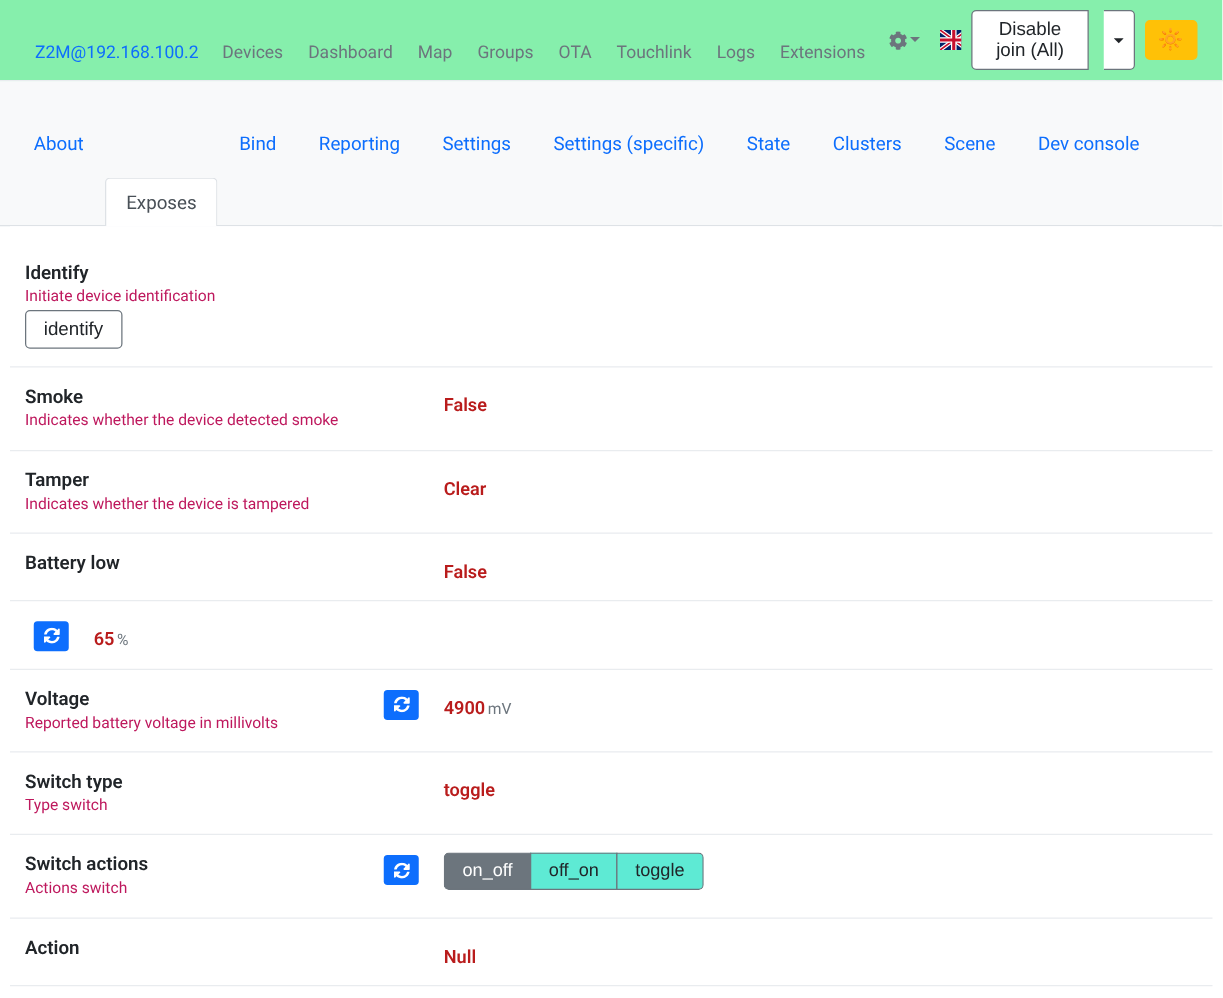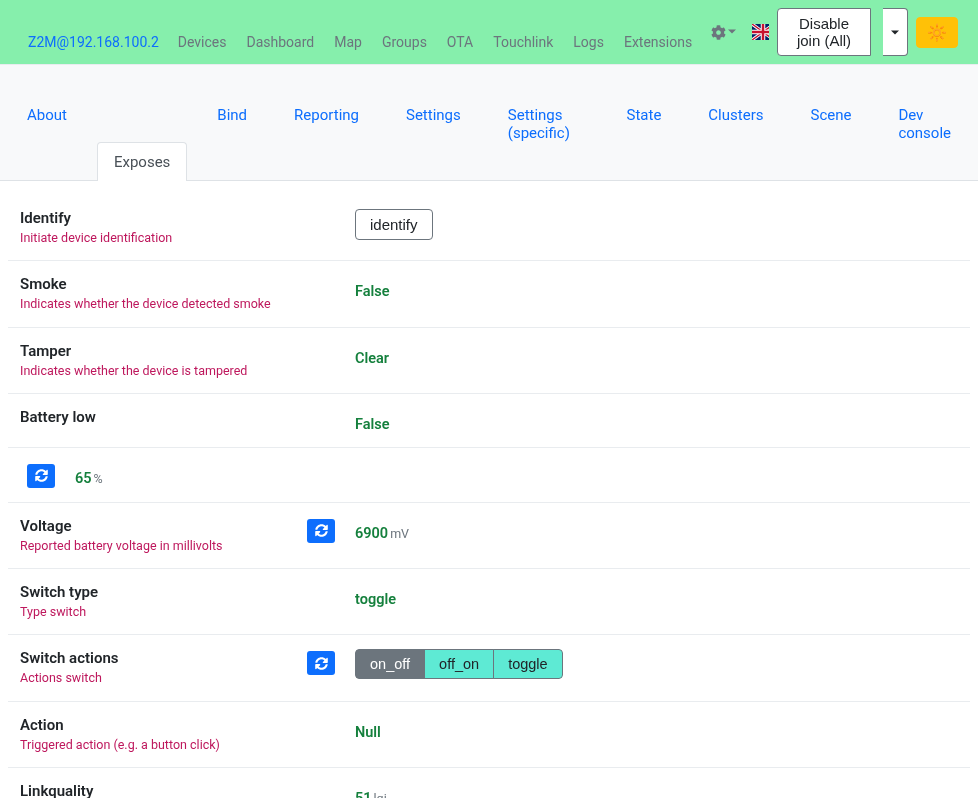--- a/index.html
+++ b/index.html
@@ -82,21 +82,20 @@
     cursor: pointer;
     font-size: 16px;
   }
   .tabs {
     display: flex;
     background: #f8f9fa;
     padding: 0 10px;
     margin-top: 0;
     border-bottom: 1px solid #dee2e6;
     padding-top: 30px;
-    gap: 13px;
   }
   .tab {
     padding: 10px 16px;
     color: #0d6efd;
     font-size: 15px;
     cursor: pointer;
     border: 1px solid transparent;
     border-bottom: none;
     margin-bottom: -1px;
   }
@@ -155,21 +154,21 @@
     align-items: center;
     justify-content: center;
   }
   .row-value {
     flex: 1;
     padding-top: 8px;
   }
   .row-value .val {
     font-weight: 600;
     font-size: 14.5px;
-    color: #15803d;
+    color: #b91c1c;
   }
   .row-value .unit {
     font-size: 12.5px;
     color: #6c757d;
     margin-left: 2px;
   }
   .btn-identify {
     border: 1px solid #6c757d;
     background: #fff;
     color: #212529;
@@ -191,21 +190,21 @@
     font-size: 14.5px;
     cursor: pointer;
     margin-left: -1px;
   }
   .btn-group .seg:first-child { margin-left: 0; border-radius: 4px 0 0 4px; }
   .btn-group .seg:last-child { border-radius: 0 4px 4px 0; }
   .btn-group .seg.active {
     background: #6c757d;
     color: #fff;
   }
-  .first-row { padding-top: 28px; }
+  .first-row { padding-top: 28px; flex-direction: column; }
 </style>
 </head>
 <body>
 
 <div class="navbar">
   <span class="brand">Z2M@192.168.100.2</span>
   <span class="nav-link">Devices</span>
   <span class="nav-link">Dashboard</span>
   <span class="nav-link">Map</span>
   <span class="nav-link">Groups</span>
@@ -313,21 +312,21 @@
       <div class="title">Voltage</div>
       <div class="desc">Reported battery voltage in millivolts</div>
     </div>
     <div class="row-refresh">
       <button class="refresh-btn">
         <svg width="13" height="13" viewBox="0 0 512 512" fill="currentColor">
             <path d="M370.7 133.3C339.5 104 298.9 88 256 88c-77.5 0-144.2 53.8-161.8 126.9-1.3 5.4-6.1 9.1-11.7 9.1H24.1c-7.5 0-13.2-6.8-11.8-14.2C33.9 94.9 134.8 8 256 8c66.4 0 126.8 26.1 171.3 68.7L463 41c15.1-15.1 41-4.4 41 17V209c0 13.3-10.7 24-24 24H328.9c-21.4 0-32.1-25.9-17-41l58.8-58.7zM32 280h151.1c21.4 0 32.1 25.9 17 41l-58.8 58.7C172.5 408 213.1 424 256 424c77.5 0 144.2-53.8 161.8-126.9 1.3-5.4 6.1-9.1 11.7-9.1h58.4c7.5 0 13.2 6.8 11.8 14.2C478.1 417.1 377.2 504 256 504c-66.4 0-126.8-26.1-171.3-68.7L49 471c-15.1 15.1-41 4.4-41-17V303c0-13.3 10.7-24 24-24z"></path>
           </svg>
       </button>
     </div>
-    <div class="row-value"><span class="val">6900</span><span class="unit">mV</span></div>
+    <div class="row-value"><span class="val">4900</span><span class="unit">mV</span></div>
   </div>
 
   <div class="row">
     <div class="row-label">
       <div class="title">Switch type</div>
       <div class="desc">Type switch</div>
     </div>
     <div class="row-refresh"></div>
     <div class="row-value"><span class="val">toggle</span></div>
   </div>
@@ -349,21 +348,20 @@
         <button class="seg active">on_off</button>
         <button class="seg">off_on</button>
         <button class="seg">toggle</button>
       </div>
     </div>
   </div>
 
   <div class="row">
     <div class="row-label">
       <div class="title">Action</div>
-      <div class="desc">Triggered action (e.g. a button click)</div>
     </div>
     <div class="row-refresh"></div>
     <div class="row-value"><span class="val">Null</span></div>
   </div>
 
   <div class="row" style="border-bottom:none">
     <div class="row-label">
       <div class="title">Linkquality</div>
       <div class="desc">Link quality (signal strength)</div>
     </div>

